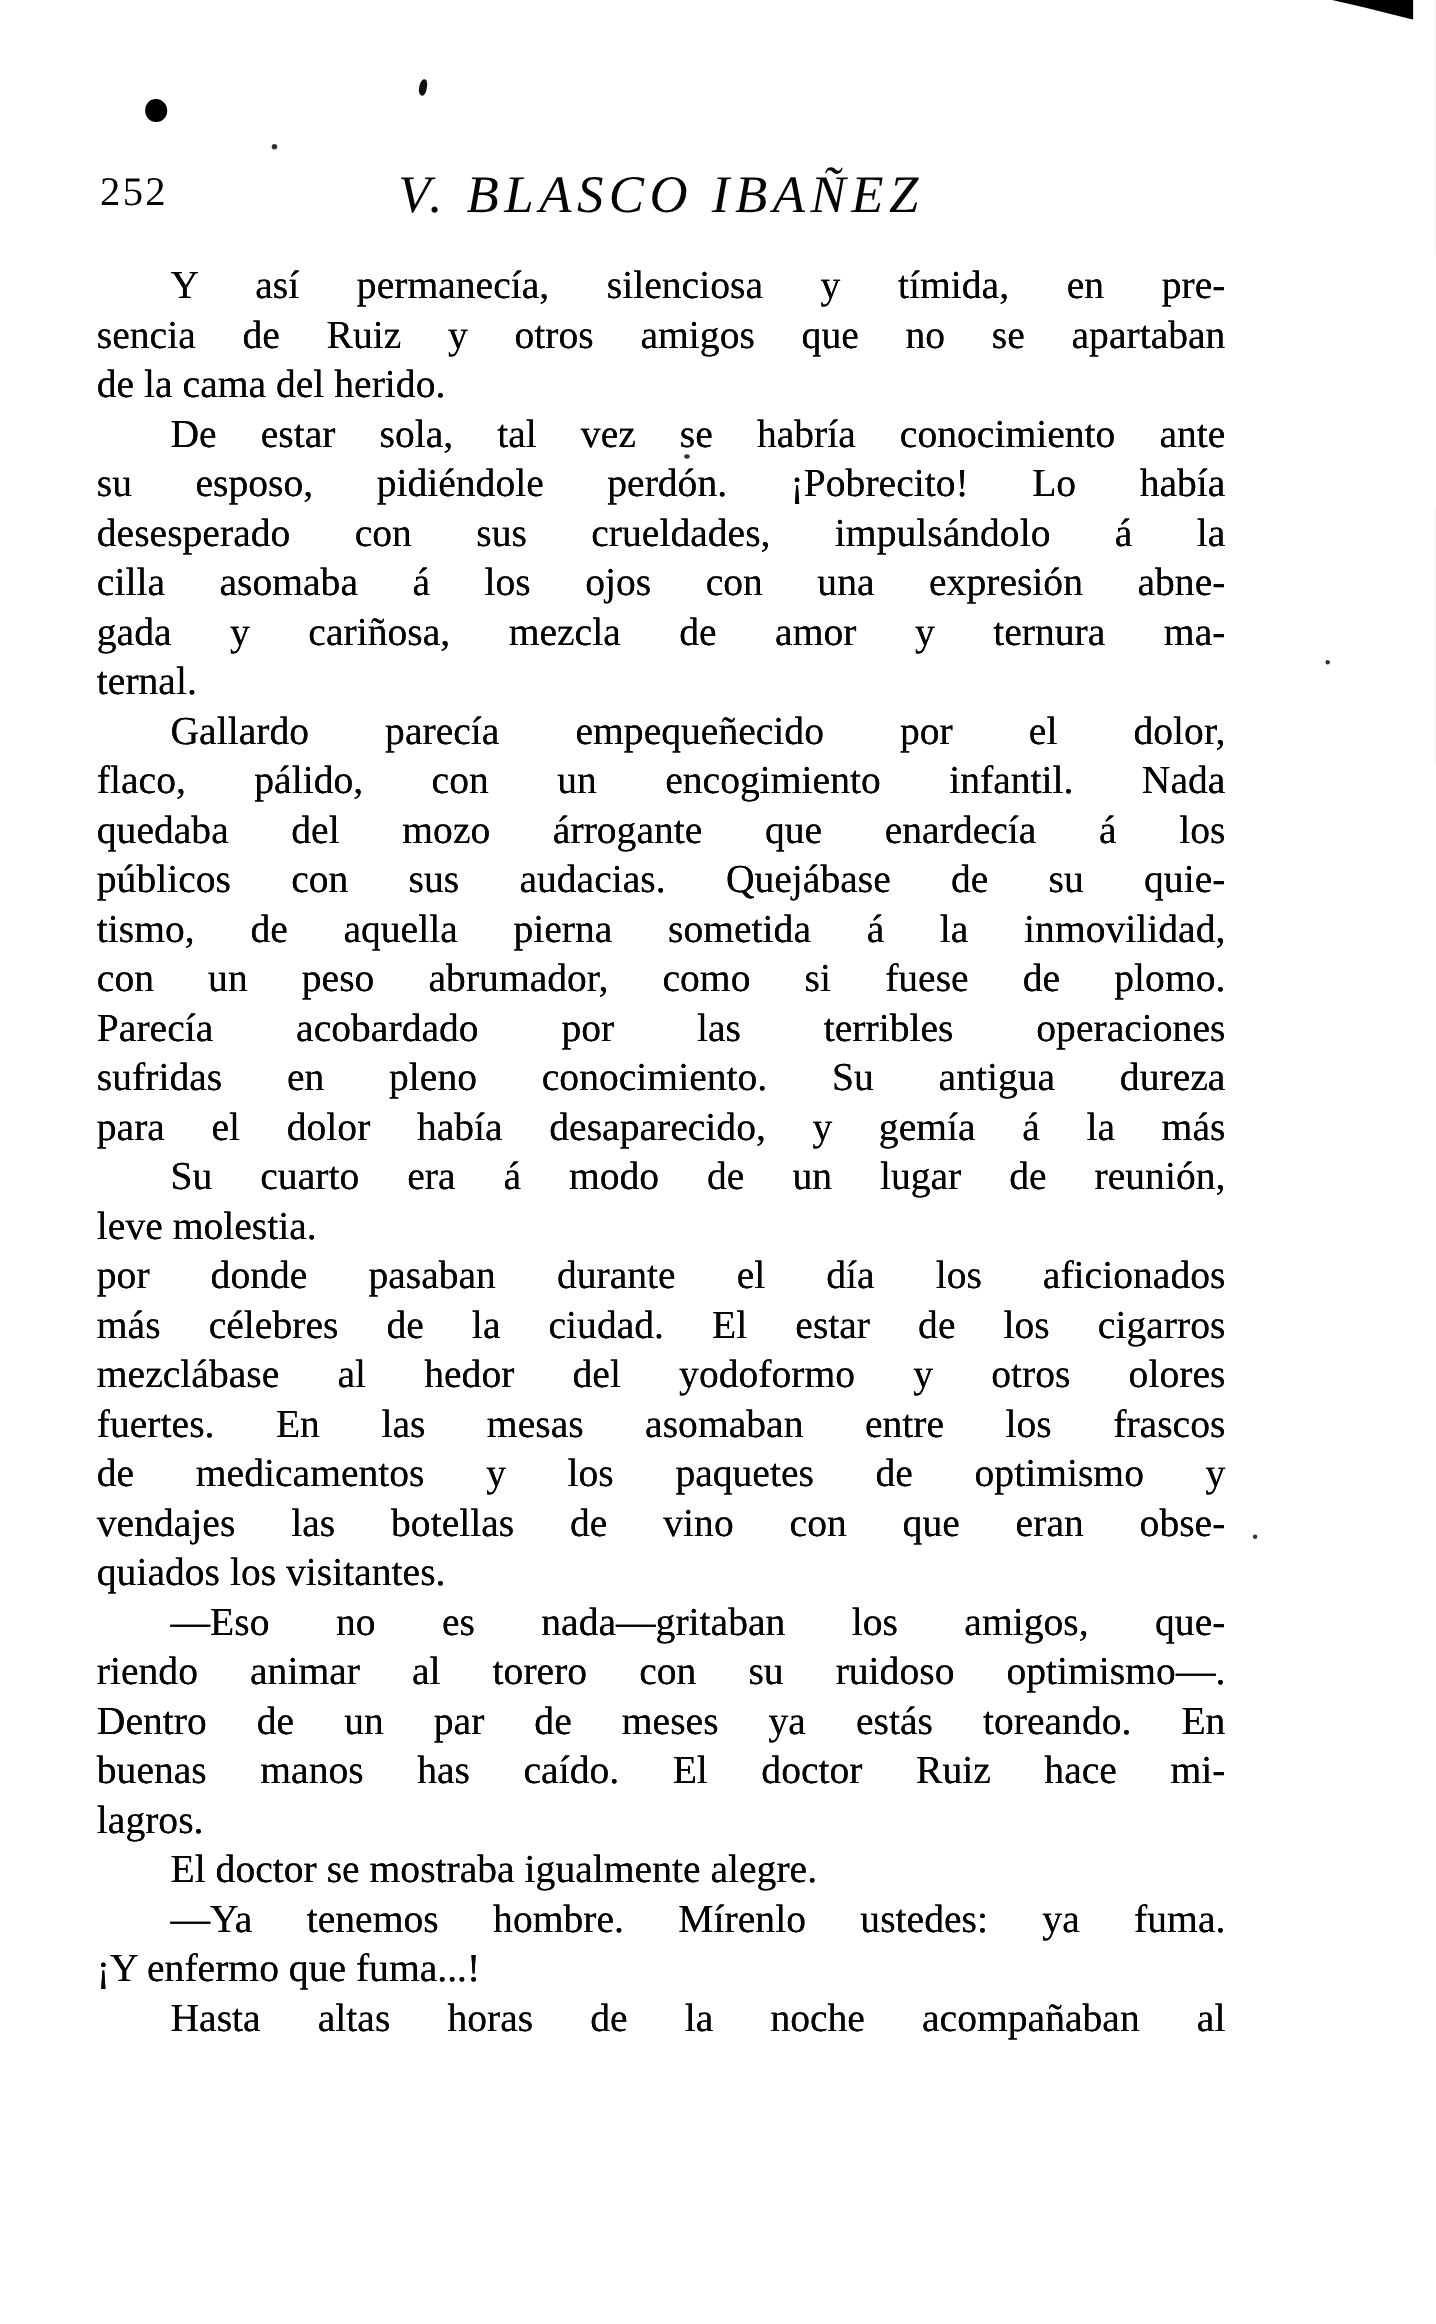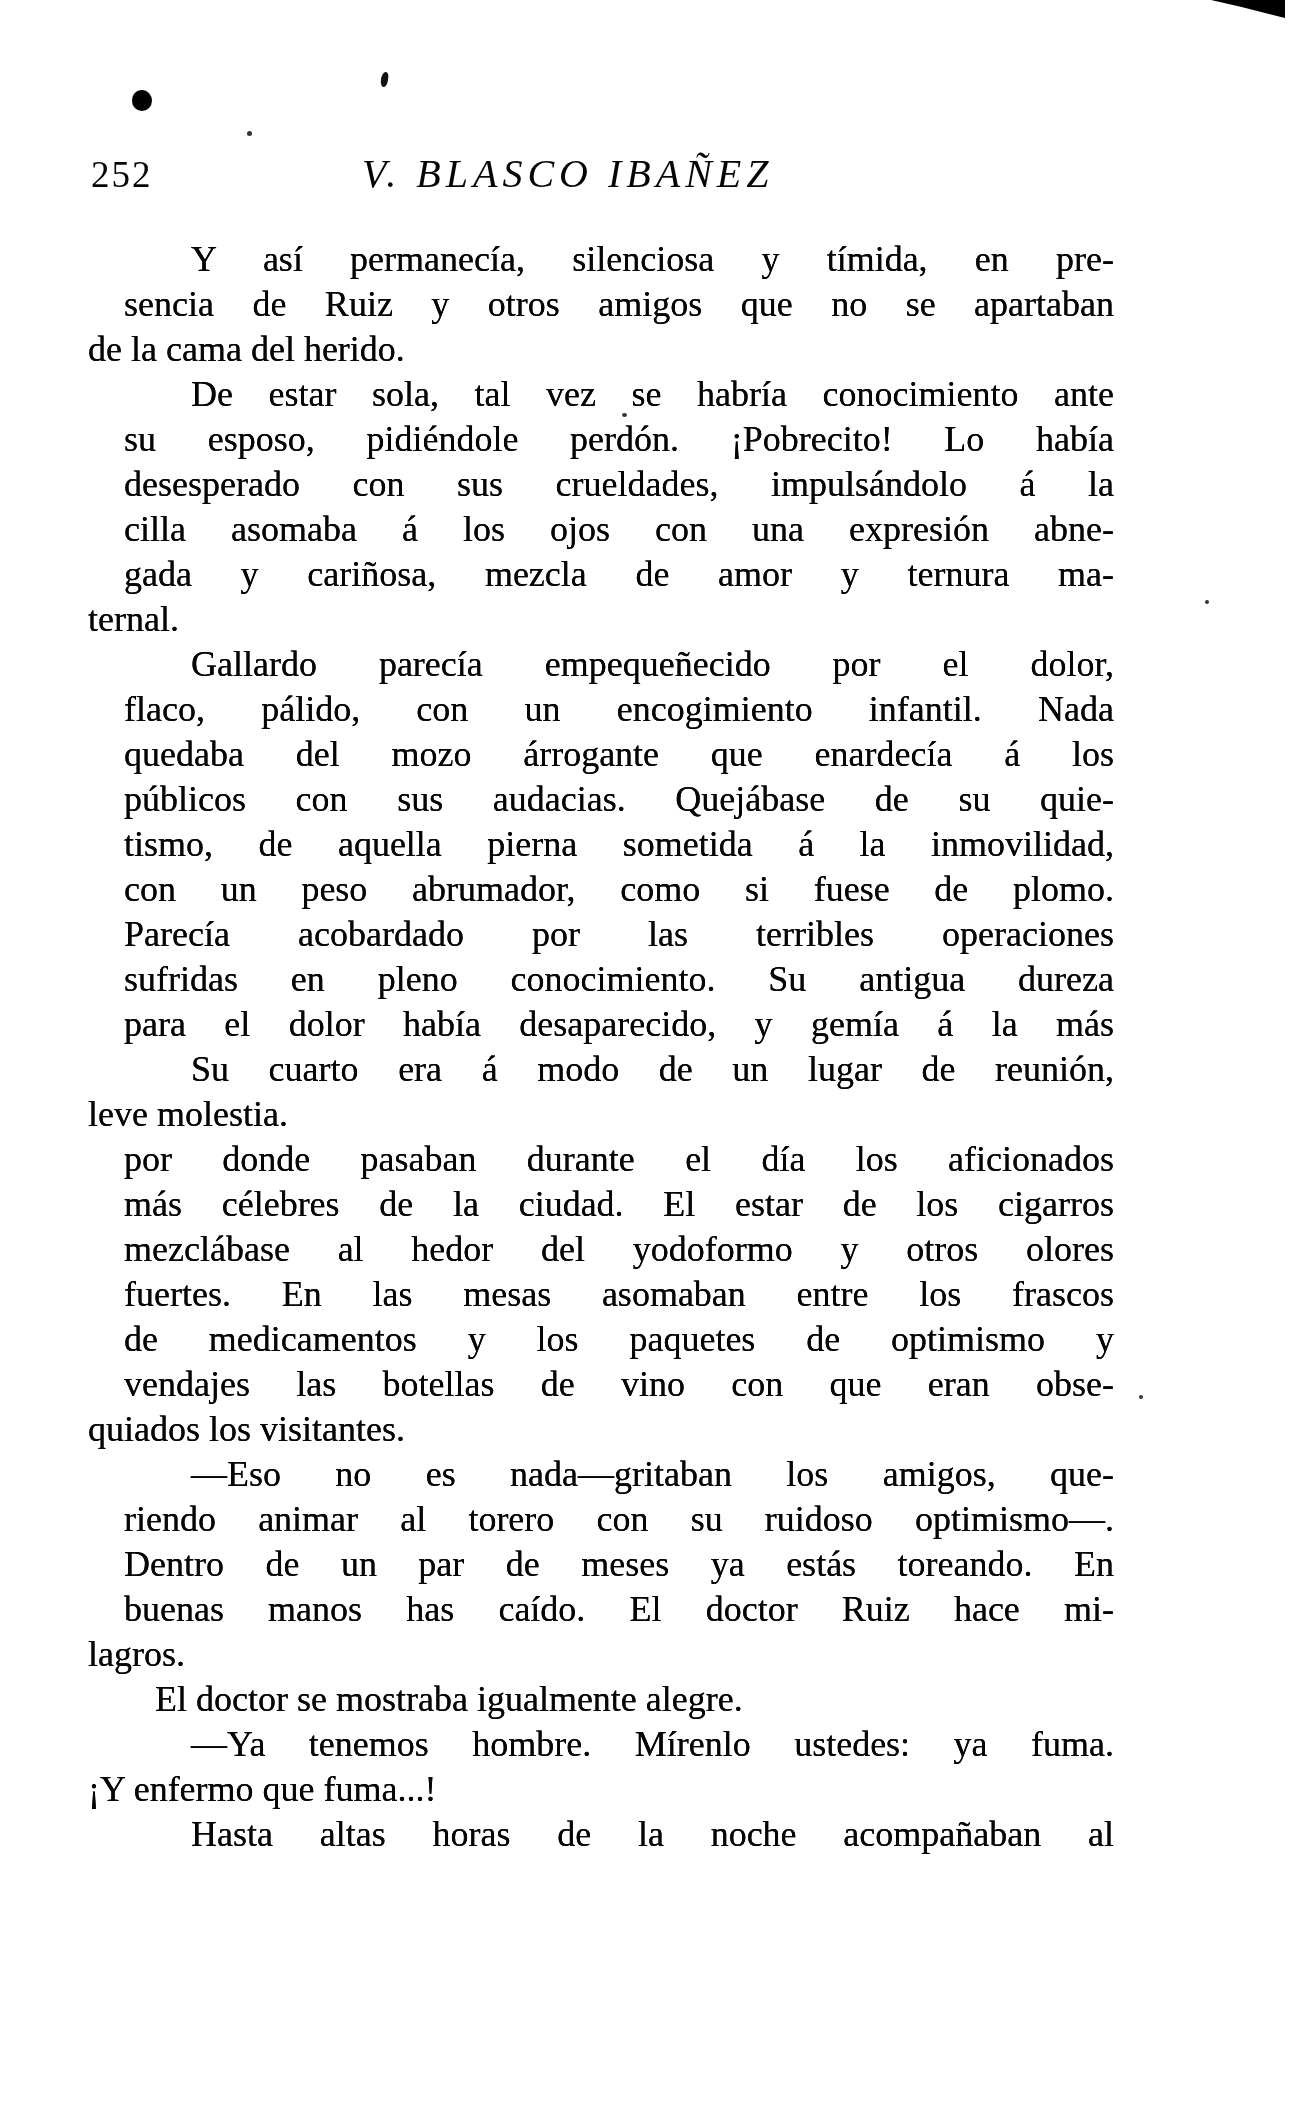--- a/index.html
+++ b/index.html
@@ -44,42 +44,41 @@
 
   .page-number {
     position: absolute;
     left: 91px; top: 153px;
     font-size: 37px;
     letter-spacing: 2px;
   }
   .running-title {
     position: absolute;
     left: 362px; top: 150px;
-    font-size: 40px;
+    font-size: 48px;
     font-style: italic;
     letter-spacing: 5px;
     white-space: nowrap;
   }
   .text-block {
     position: absolute;
     left: 88px; top: 237px;
     width: 1026px;
     font-size: 36px;
     text-shadow: 0 0 0.5px #000;
   }
   .line {
     height: 45px;
     line-height: 45px;
     overflow: visible;
     white-space: normal;
   }
   .line.j {
     text-align: justify;
     text-align-last: justify;
-    margin-left: 36px;
   }
   .line.indent { text-indent: 67px; }
 </style>
 </head>
 <body>
 
 <div class="page">
   <div class="corner-wedge"></div>
   <div class="ink-dot"></div>
   <div class="ink-mark"></div>

